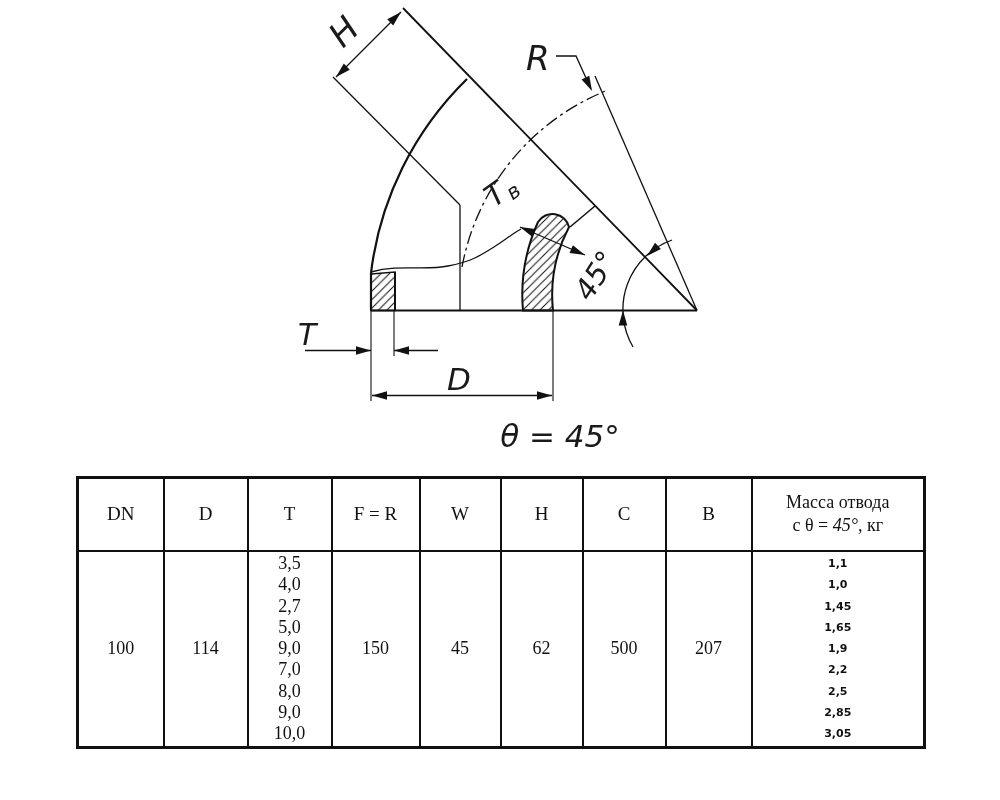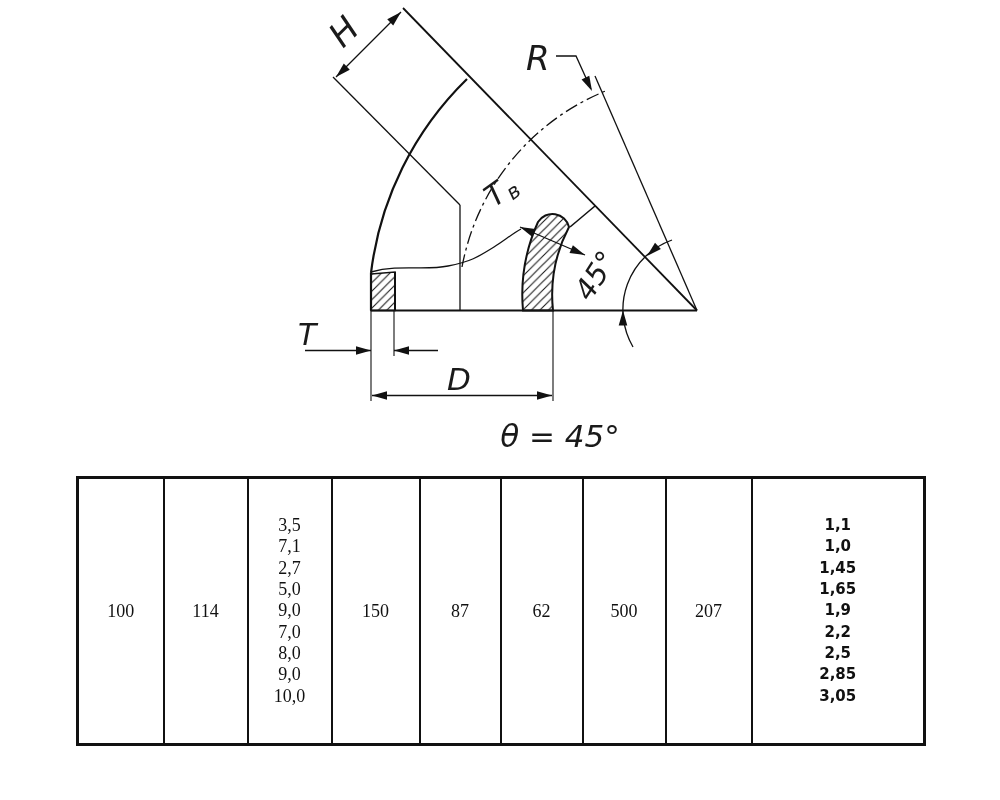--- a/index.html
+++ b/index.html
@@ -20,21 +20,21 @@
     border: 2px solid #111; padding: 0; text-align: center; vertical-align: middle;
     font-weight: normal; background: #fff;
   }
   table.spec-table th { font-size: 19px; }
   table.spec-table td { font-size: 18px; margin-top: 12px; }
   tr.hdr-row { height: 73px; }
   tr.data-row { height: 197px; }
   .mass-hdr { font-size: 18px; line-height: 23px; }
   .vals div { line-height: 21.3px; font-size: 18px; }
   .mass-vals div {
-    line-height: 21.3px; font-size: 15px; font-weight: bold;
+    line-height: 21.3px; font-size: 11px; font-weight: bold;
     font-family: "DejaVu Sans", sans-serif;
   }
   .it { font-style: italic; }
 </style>
 </head>
 <body>
 
 <div class="page">
 
   <svg class="drawing" width="1000" height="465" viewBox="0 0 1000 465">
@@ -101,38 +101,54 @@
         <col style="width:84px">
         <col style="width:84px">
       <col style="width:88px">
         <col style="width:81px">
         <col style="width:82px">
       <col style="width:83px">
         <col style="width:86px">
         <col style="width:173px">
     </colgroup>
     <tbody>
+        <tr class="hdr-row">
+      <th>DN</th>
+      <th>D</th>
+      <th>T</th>
+      <th>F = R</th>
+      <th>W</th>
+      <th>H</th>
+      <th>C</th>
+      <th>B</th>
+      <th>
+        <div class="mass-hdr">
+          <div>Масса отвода</div>
+          <div><span>с θ = </span><span class="it">45°</span><span>, кг</span></div>
+        </div>
+      </th>
+    </tr>
     <tr class="data-row">
       <td>100</td>
       <td>114</td>
       <td>
         <div class="vals">
           <div>3,5</div>
-          <div>7,1</div>
+          <div>4,0</div>
           <div>2,7</div>
           <div>5,0</div>
           <div>9,0</div>
           <div>7,0</div>
           <div>8,0</div>
           <div>9,0</div>
           <div>10,0</div>
         </div>
       </td>
       <td>150</td>
-      <td>87</td>
+      <td>45</td>
       <td>62</td>
       <td>500</td>
       <td>207</td>
       <td>
         <div class="mass-vals">
           <div>1,1</div>
           <div>1,0</div>
           <div>1,45</div>
           <div>1,65</div>
           <div>1,9</div>

